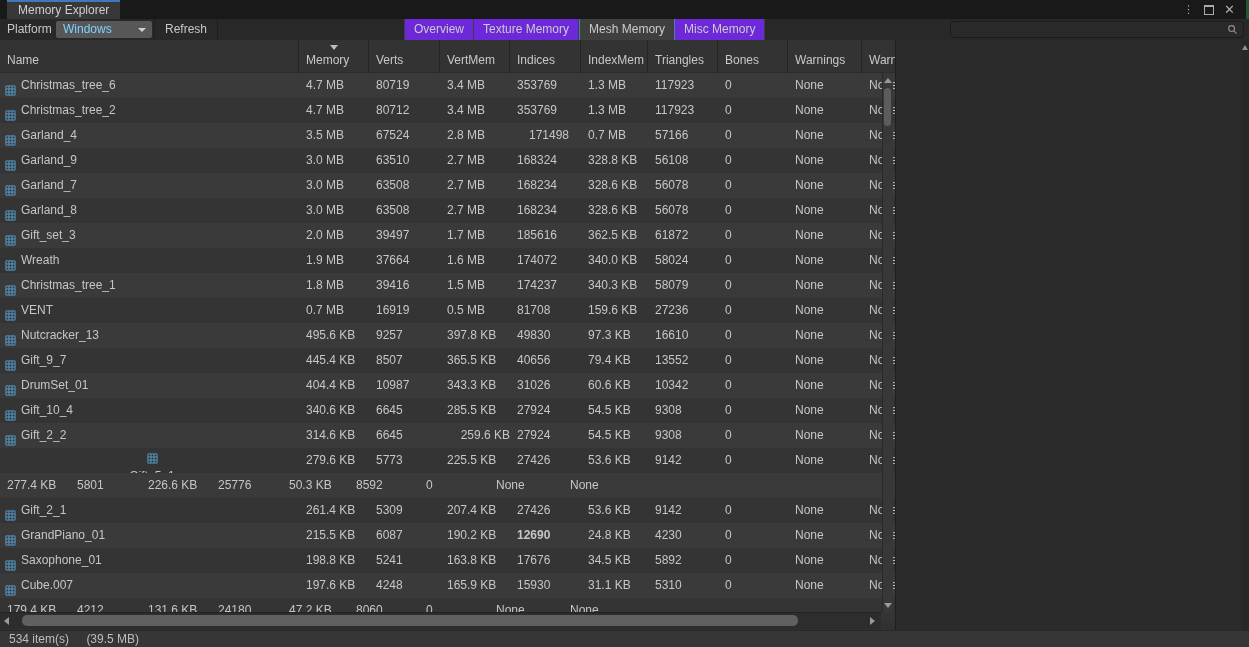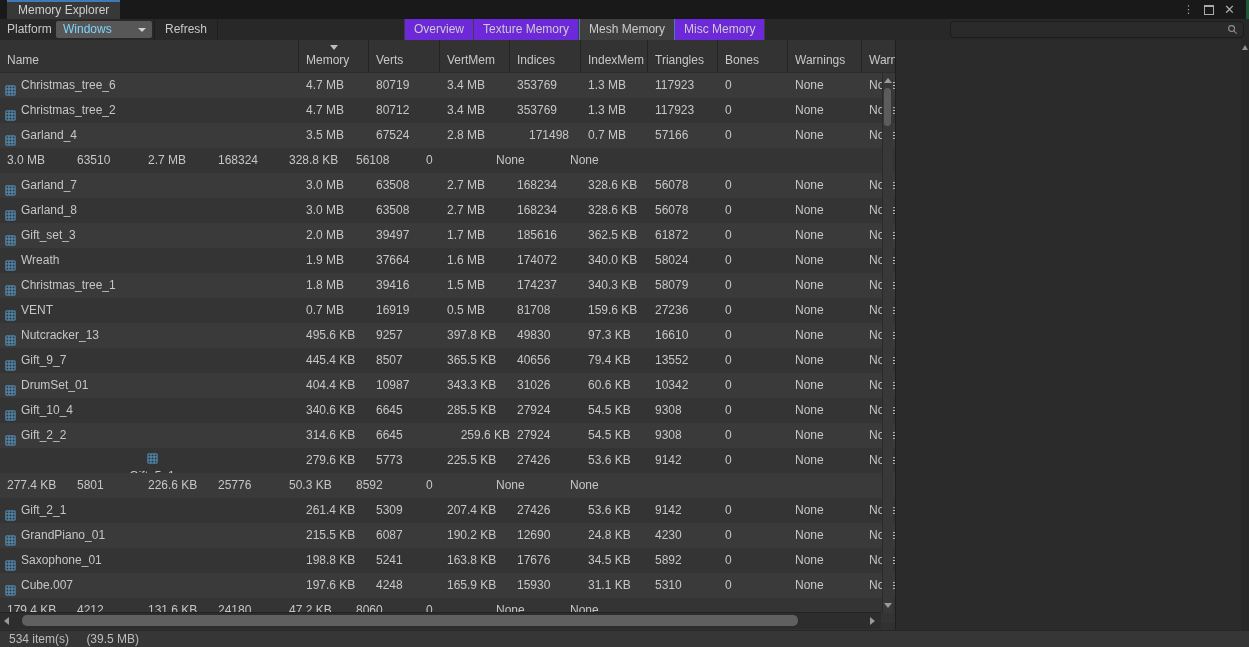--- a/index.html
+++ b/index.html
@@ -196,20 +196,26 @@
         <div class="tcell" style="width: 71px;">67524</div>
         <div class="tcell" style="width: 70px;">2.8 MB</div>
         <div class="tcell" style="width: 71px; text-align: center;">171498</div>
         <div class="tcell" style="width: 67px;">0.7 MB</div>
         <div class="tcell" style="width: 70px;">57166</div>
         <div class="tcell" style="width: 70px;">0</div>
         <div class="tcell" style="width: 74px;">None</div>
         <div class="tcell" style="width: 80px;">None</div>
       </div>
       <div class="trow even">
+        <div class="tcell namecell" style="width: 299px;">
+          <span class="mesh-icon"><svg width="11" height="11" viewBox="0 0 12 12">
+              <path d="M1 1 H11 V11 H1 Z M1 4.3 H11 M1 7.7 H11 M4.3 1 V11 M7.7 1 V11" fill="none" stroke="#5AA0D0" stroke-width="1"></path>
+            </svg></span>
+          <span>Garland_9</span>
+        </div>
         <div class="tcell" style="width: 70px;">3.0 MB</div>
         <div class="tcell" style="width: 71px;">63510</div>
         <div class="tcell" style="width: 70px;">2.7 MB</div>
         <div class="tcell" style="width: 71px;">168324</div>
         <div class="tcell" style="width: 67px;">328.8 KB</div>
         <div class="tcell" style="width: 70px;">56108</div>
         <div class="tcell" style="width: 70px;">0</div>
         <div class="tcell" style="width: 74px;">None</div>
         <div class="tcell" style="width: 80px;">None</div>
       </div>
@@ -448,21 +454,21 @@
       <div class="trow odd">
         <div class="tcell namecell" style="width: 299px;">
           <span class="mesh-icon"><svg width="11" height="11" viewBox="0 0 12 12">
               <path d="M1 1 H11 V11 H1 Z M1 4.3 H11 M1 7.7 H11 M4.3 1 V11 M7.7 1 V11" fill="none" stroke="#5AA0D0" stroke-width="1"></path>
             </svg></span>
           <span>GrandPiano_01</span>
         </div>
         <div class="tcell" style="width: 70px;">215.5 KB</div>
         <div class="tcell" style="width: 71px;">6087</div>
         <div class="tcell" style="width: 70px;">190.2 KB</div>
-        <div class="tcell" style="width: 71px;">12690</div>
+        <div class="tcell" style="width: 71px; font-weight: bold;">12690</div>
         <div class="tcell" style="width: 67px;">24.8 KB</div>
         <div class="tcell" style="width: 70px;">4230</div>
         <div class="tcell" style="width: 70px;">0</div>
         <div class="tcell" style="width: 74px;">None</div>
         <div class="tcell" style="width: 80px;">None</div>
       </div>
       <div class="trow even">
         <div class="tcell namecell" style="width: 299px;">
           <span class="mesh-icon"><svg width="11" height="11" viewBox="0 0 12 12">
               <path d="M1 1 H11 V11 H1 Z M1 4.3 H11 M1 7.7 H11 M4.3 1 V11 M7.7 1 V11" fill="none" stroke="#5AA0D0" stroke-width="1"></path>

